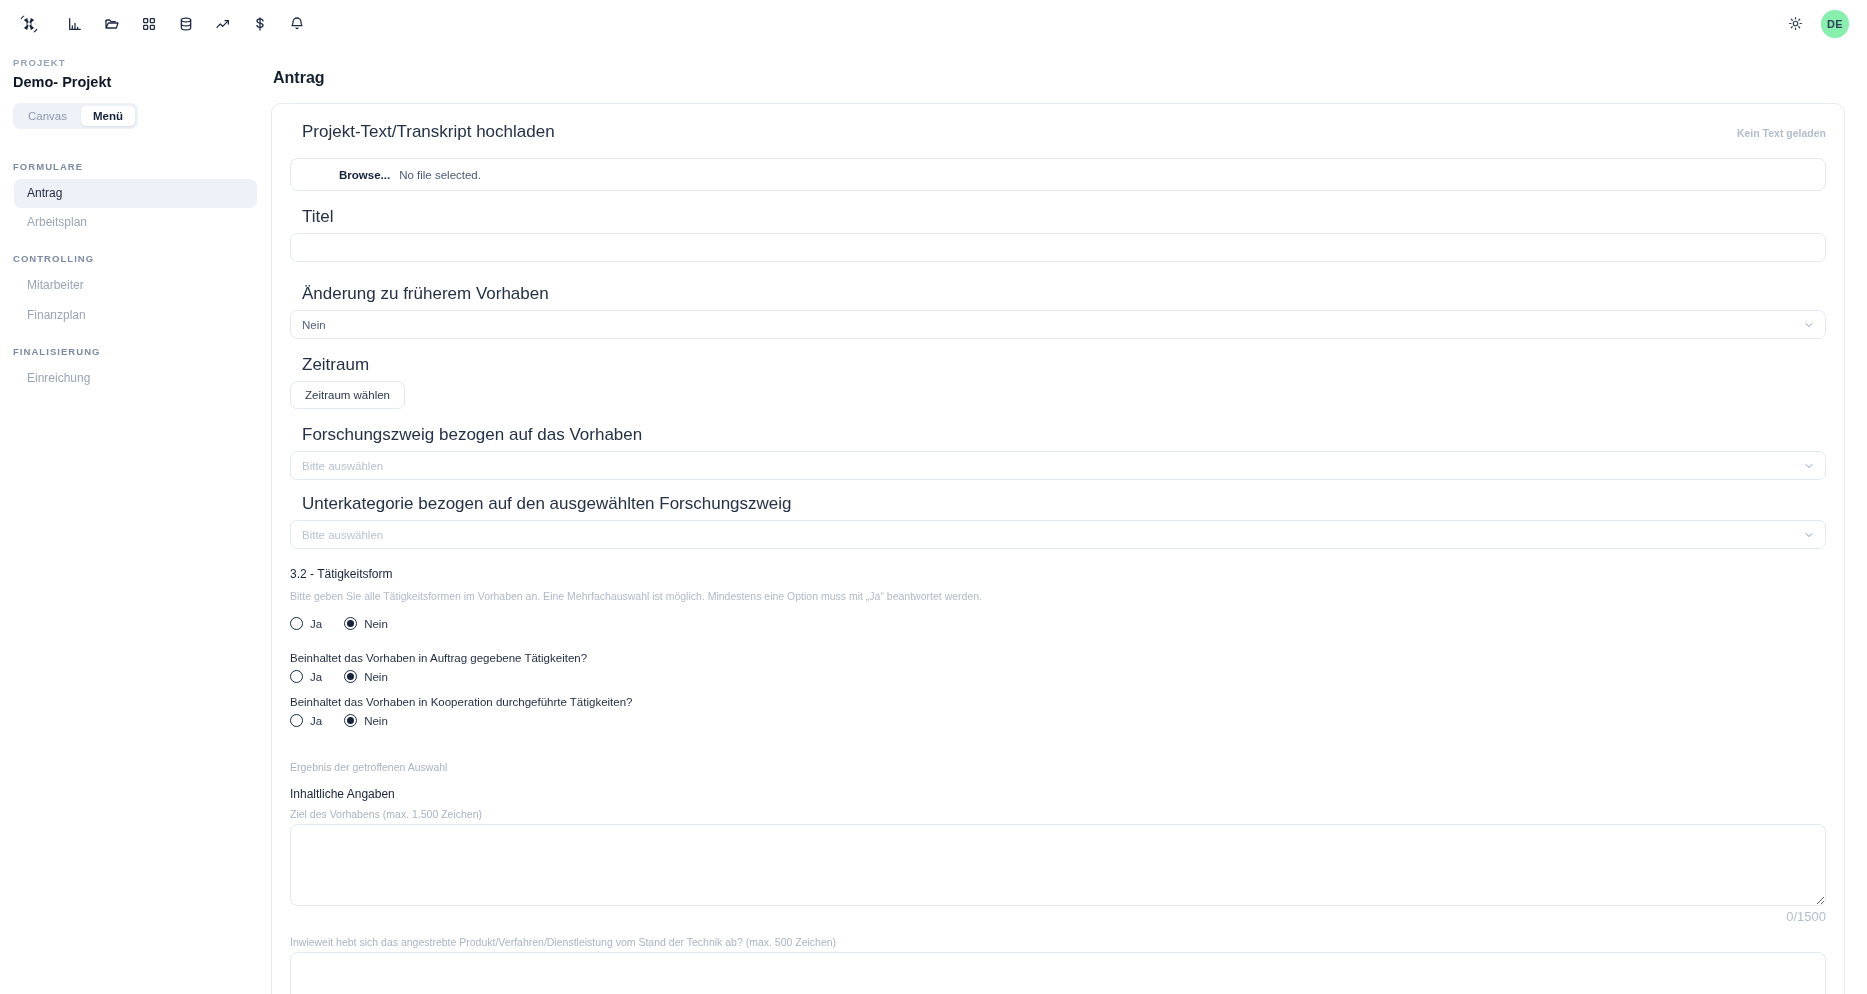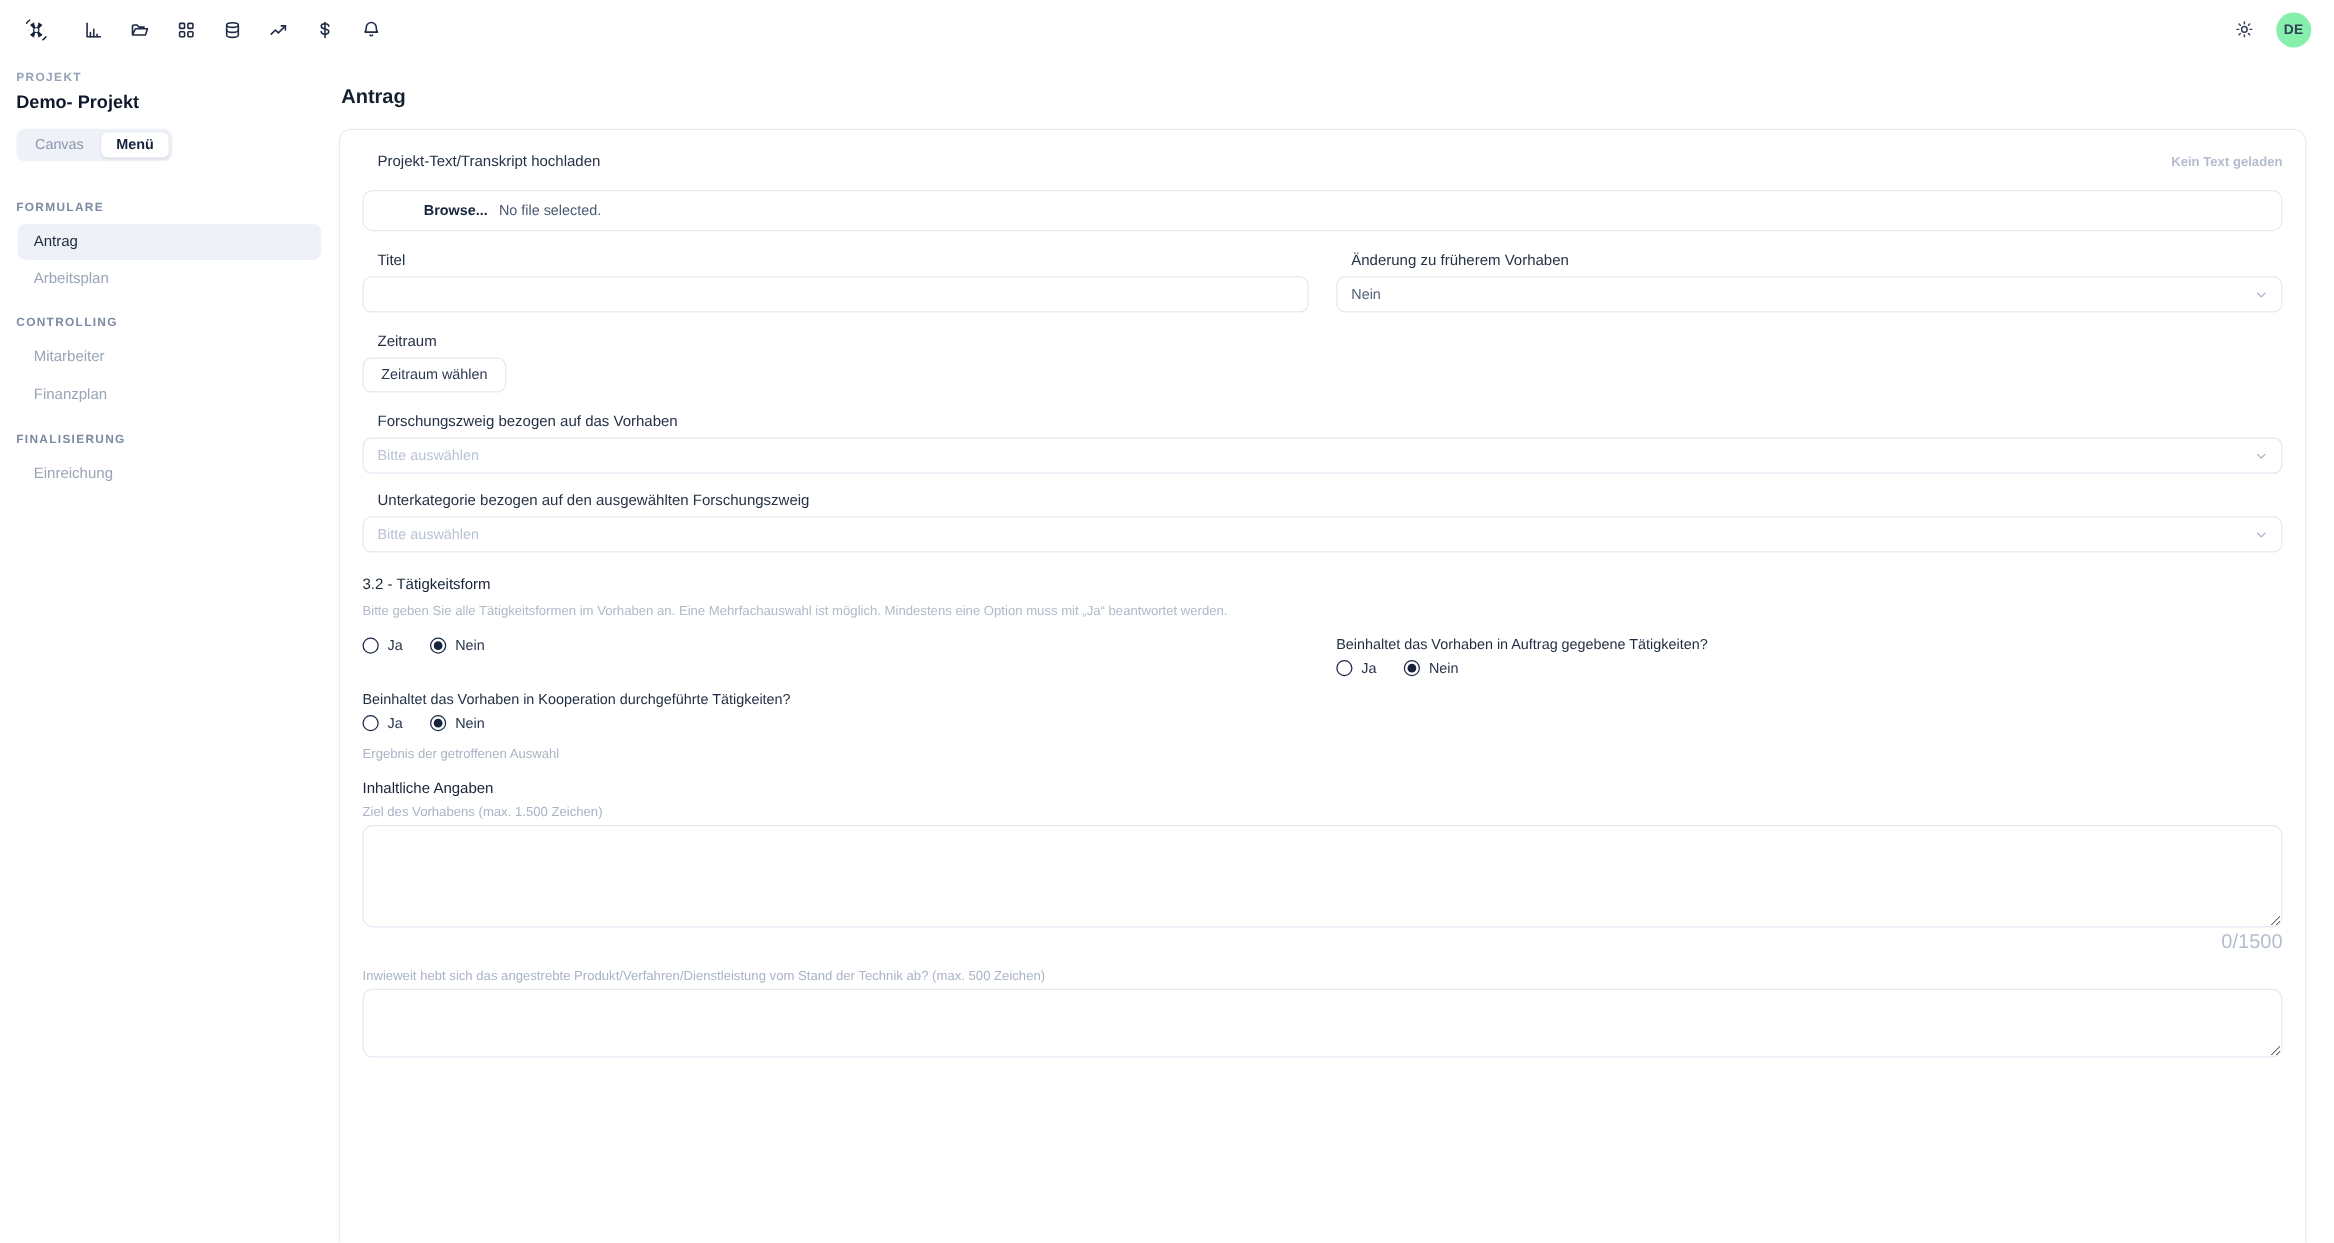--- a/index.html
+++ b/index.html
@@ -145,21 +145,21 @@
     padding: 18px 18px 0 18px;
     height: 100%;
     box-shadow: 0 1px 2px rgba(16,24,40,.03);
   }
   .row-between {
     display: flex;
     align-items: baseline;
     justify-content: space-between;
   }
   .fld-label {
-    font-size: 12px;
+    font-size: 17px;
     color: #253246;
     margin-bottom: 6px;
     display: block;
     padding-left: 12px;
   }
   .muted-right {
     font-size: 10.5px;
     color: #b3bdcc;
     font-weight: bold;
   }
@@ -182,20 +182,21 @@
     cursor: pointer;
     background: #fff;
   }
   .file-browse { font-weight: 700; color: #16233d; padding-left: 36px; }
   .file-status { color: #4b5a72; }
 
   .grid2 {
     display: flex;
     gap: 22px;
     margin-top: 16px;
+    flex-direction: column;
   }
   .col { flex: 1 1 0; min-width: 0; }
 
   .inp {
     width: 100%;
     height: 29px;
     border: 1px solid #e3e9f1;
     border-radius: 7px;
     background: #fff;
     font-size: 11.5px;
@@ -291,21 +292,21 @@
     color: #1f2937;
     padding: 9px 11px;
     outline: none;
     resize: vertical;
     display: block;
   }
   .ta.big { height: 82px; }
   .ta.small { height: 55px; }
   .counter {
     text-align: right;
-    font-size: 16px;
+    font-size: 13px;
     color: #b3bdcc;
     margin-top: 3px;
   }
 </style>
 </head>
 <body>
 
 <div class="topbar">
   <div class="logo">
     <svg width="24" height="24" viewBox="0 0 24 24" fill="none" aria-hidden="true">

